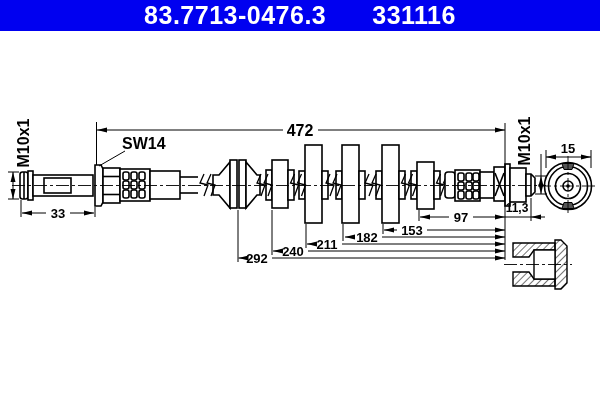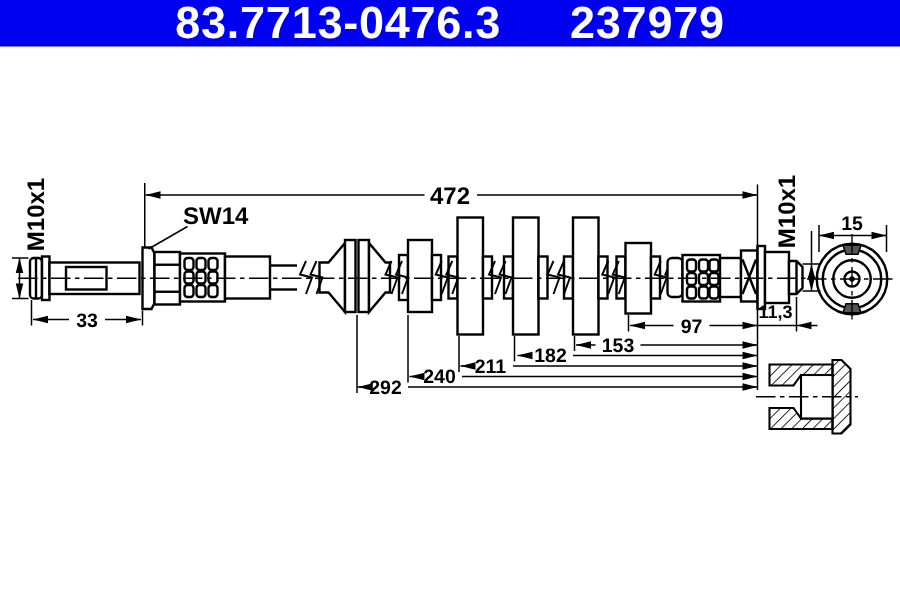--- a/index.html
+++ b/index.html
@@ -1,38 +1,38 @@
 <!DOCTYPE html>
 <html><head>
 <meta charset="utf-8">
 <style>
   html,body{margin:0;padding:0;background:#fff;}
   body{width:600px;height:400px;position:relative;overflow:hidden;
        font-family:"Liberation Sans",sans-serif;}
   .header{position:absolute;left:0;top:0;width:600px;height:31px;
           background:#0000f0;color:#fff;display:flex;align-items:center;
-          justify-content:center;gap:46px;font-weight:bold;font-size:30px;
+          justify-content:center;gap:46px;font-weight:bold;font-size:25px;
           letter-spacing:.5px;}
   svg{position:absolute;left:0;top:0;}
   .outl{fill:#fff;stroke:#000;stroke-width:1.6;}
   .outln{fill:none;stroke:#000;stroke-width:1.6;}
   .thin{stroke:#000;stroke-width:1;fill:none;}
   .cl{stroke:#000;stroke-width:0.9;fill:none;stroke-dasharray:13 3 3 3;}
   .ah{fill:#000;stroke:none;}
   .dim{font:bold 13px "Liberation Sans",sans-serif;fill:#000;text-anchor:middle;}
   .dims{font:bold 12px "Liberation Sans",sans-serif;fill:#000;text-anchor:middle;}
   .lbl{font:bold 16px "Liberation Sans",sans-serif;fill:#000;}
   .hatchfill{fill:url(#hatch);stroke:#000;stroke-width:1.4;}
 </style>
 </head>
 <body>
 
 <div class="header">
   <span>83.7713-0476.3</span>
-  <span>237979</span>
+  <span>331116</span>
 </div>
 
 <svg width="600" height="400" viewBox="0 0 600 400">
   <defs>
     <pattern id="hatch" width="5" height="5" patternUnits="userSpaceOnUse" patternTransform="rotate(45)">
       <line x1="0" y1="0" x2="0" y2="5" stroke="#000" stroke-width="1.1"></line>
     </pattern>
   </defs>
 
   <g>

